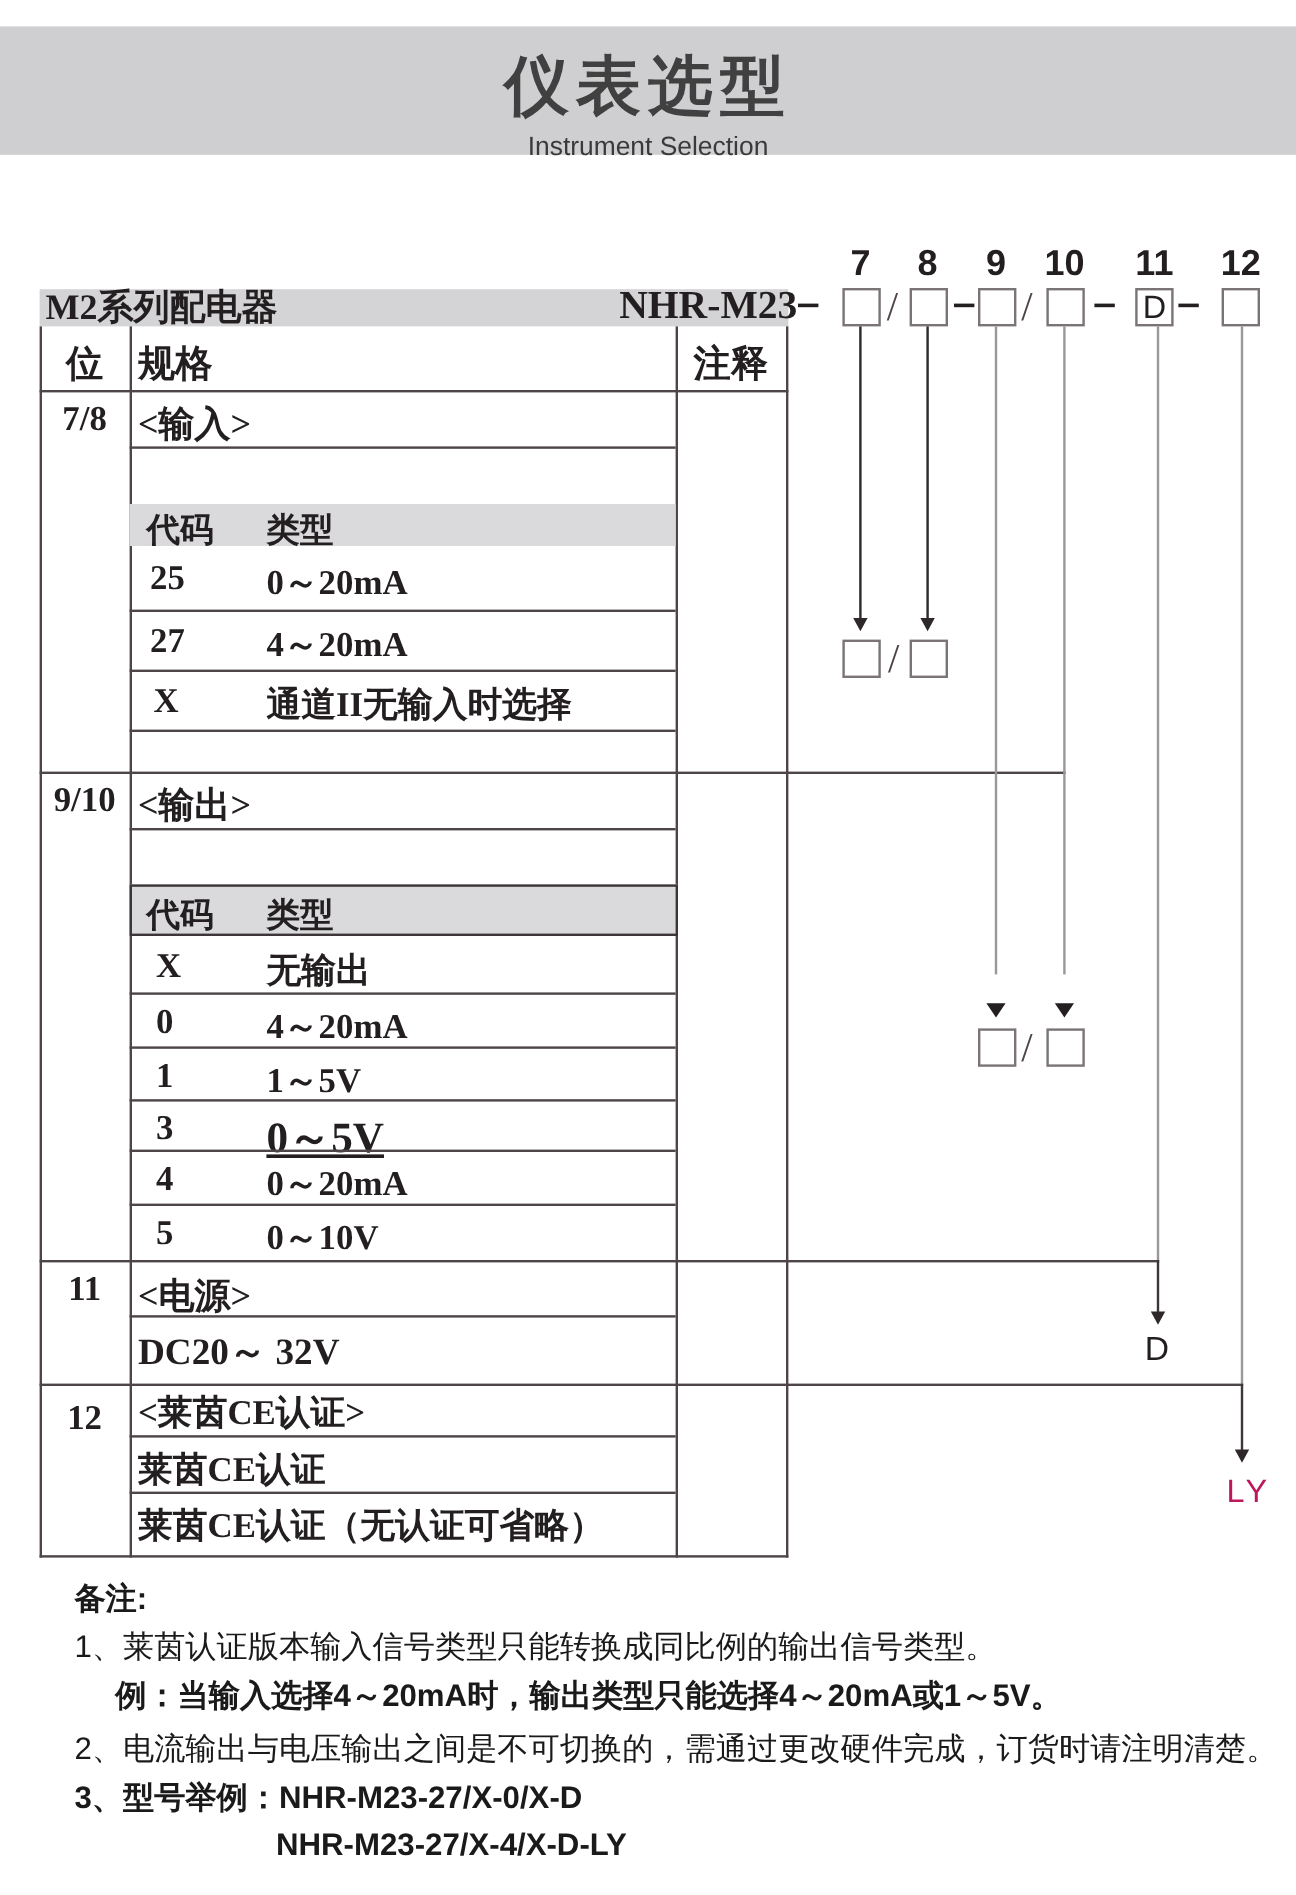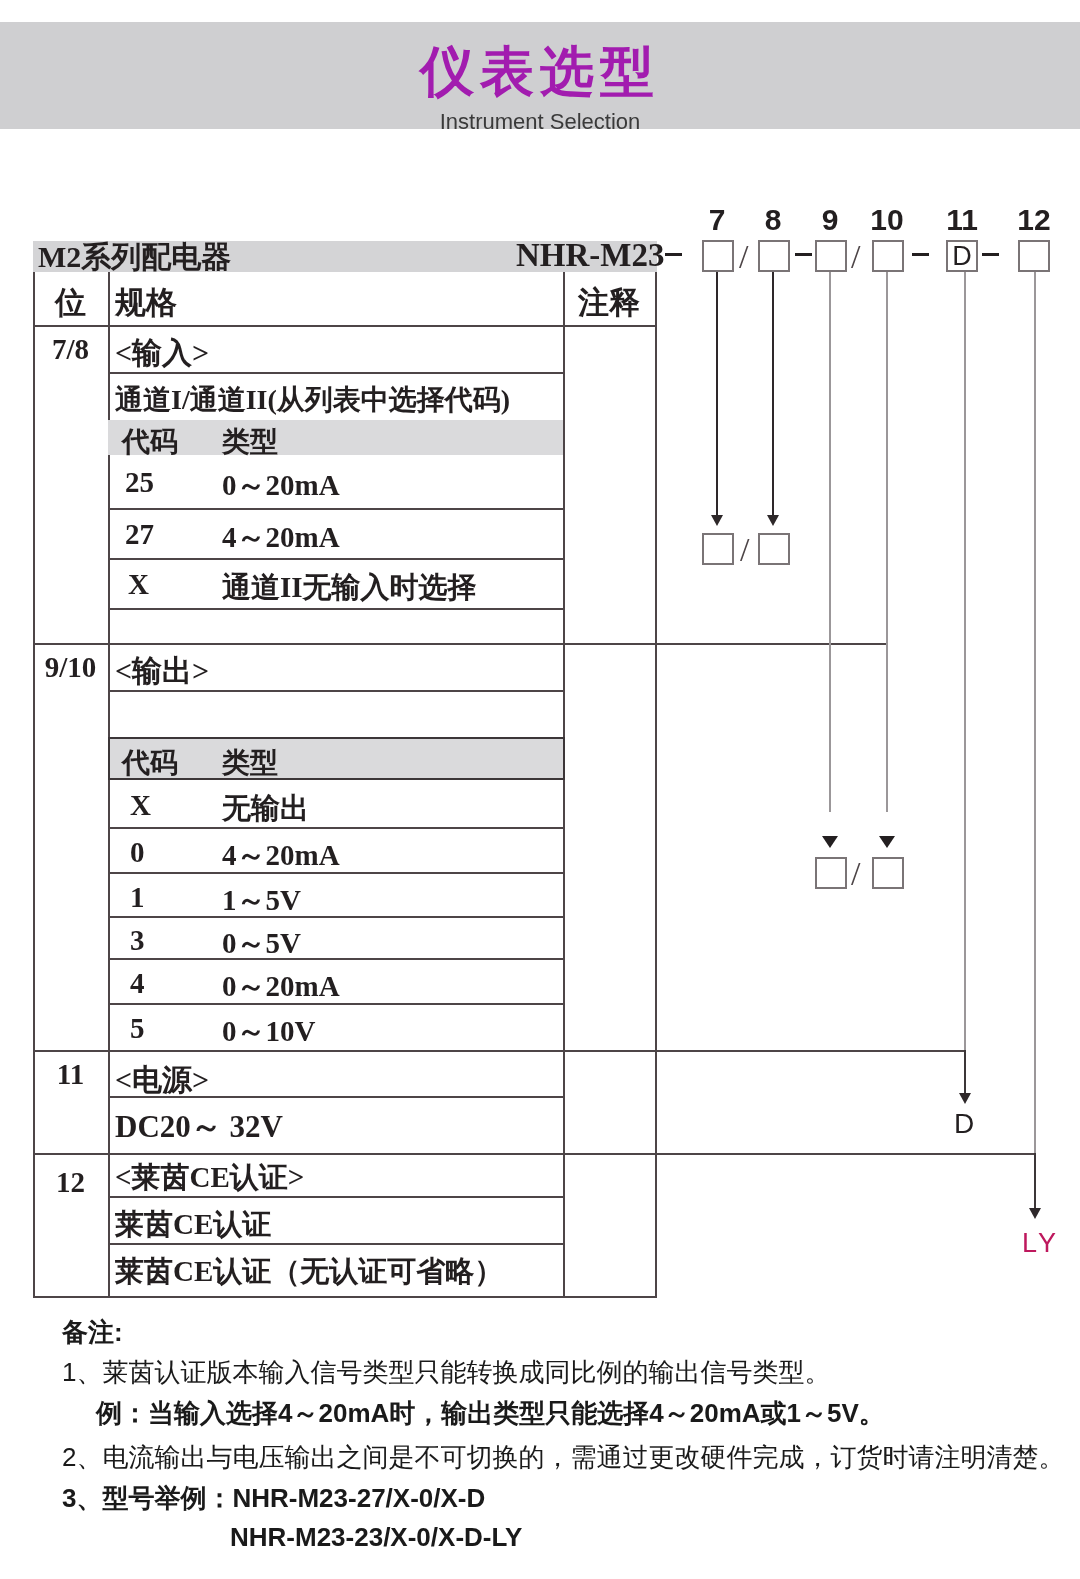--- a/index.html
+++ b/index.html
@@ -20,21 +20,21 @@
   .gstrip{position:absolute;background:#d4d4d6;}
   .codehdr{position:absolute;background:#dadadc;}
   .digit{position:absolute;transform:translateX(-50%);font-family:"Liberation Sans","DejaVu Sans",sans-serif;font-weight:bold;font-size:30px;color:#231f20;}
 </style>
 </head>
 <body>
 
 <div class="page">
 
   <div class="titleband">
-    <div class="sans" style="padding-top:14px;font-size:54px;font-weight:bold;letter-spacing:6px;color:#a21caf;">仪表选型</div>
+    <div class="sans" style="padding-top:14px;font-size:54px;font-weight:bold;letter-spacing:6px;color:#404040;">仪表选型</div>
     <div class="sans" style="font-size:22px;color:#3a3a3a;margin-top:0px;">Instrument Selection</div>
   </div>
 
   <div class="gstrip" style="left:33px;top:241px;width:624px;height:31px;"></div>
   <div class="abs serif" style="left:38px;top:241px;font-size:30px;line-height:31px;">M2系列配电器</div>
   <div class="abs serif" style="left:516px;top:239px;font-size:33px;line-height:33px;">NHR-M23</div>
 
   <div class="digit" style="left:717px;top:203px;">7</div>
   <div class="digit" style="left:773px;top:203px;">8</div>
   <div class="digit" style="left:830px;top:203px;">9</div>
@@ -68,21 +68,20 @@
   <div class="hl" style="left:33px;top:1153px;width:1003px;"></div>
   <div class="hl" style="left:33px;top:1296px;width:624px;"></div>
 
   <div class="abs serif" style="left:33px;top:282px;width:75px;text-align:center;font-size:31px;">位</div>
   <div class="abs serif" style="left:115px;top:282px;font-size:31px;">规格</div>
   <div class="abs serif" style="left:563px;top:282px;width:92px;text-align:center;font-size:31px;">注释</div>
 
   <div class="abs serif" style="left:33px;top:333px;width:75px;text-align:center;font-size:29px;">7/8</div>
   <div class="abs serif" style="left:115px;top:333px;font-size:30px;">&lt;输入&gt;</div>
   <div class="hl" style="left:108px;top:372px;width:455px;"></div>
-  <div class="abs serif" style="left:115px;top:381px;font-size:28px;">通道I/通道II(从列表中选择代码)</div>
   <div class="codehdr" style="left:108px;top:420px;width:455px;height:35px;"></div>
   <div class="abs serif" style="left:122px;top:423px;font-size:28px;">代码</div>
   <div class="abs serif" style="left:222px;top:423px;font-size:28px;">类型</div>
 
   <div class="abs serif" style="left:125px;top:466px;font-size:29px;">25</div>
   <div class="abs serif" style="left:222px;top:466px;font-size:29px;">0～20mA</div>
   <div class="hl" style="left:108px;top:508px;width:455px;"></div>
 
   <div class="abs serif" style="left:125px;top:518px;font-size:29px;">27</div>
   <div class="abs serif" style="left:222px;top:518px;font-size:29px;">4～20mA</div>
@@ -105,21 +104,21 @@
 
   <div class="abs serif" style="left:130px;top:836px;font-size:29px;">0</div>
   <div class="abs serif" style="left:222px;top:836px;font-size:29px;">4～20mA</div>
   <div class="hl" style="left:108px;top:872px;width:455px;"></div>
 
   <div class="abs serif" style="left:130px;top:881px;font-size:29px;">1</div>
   <div class="abs serif" style="left:222px;top:881px;font-size:29px;">1～5V</div>
   <div class="hl" style="left:108px;top:916px;width:455px;"></div>
 
   <div class="abs serif" style="left:130px;top:924px;font-size:29px;">3</div>
-  <div class="abs serif" style="left:222px;top:924px;font-size:29px;">0～5V</div>
+  <div class="abs serif" style="left:222px;top:924px;font-size:36px;text-decoration:underline;">0～5V</div>
   <div class="hl" style="left:108px;top:958px;width:455px;"></div>
 
   <div class="abs serif" style="left:130px;top:967px;font-size:29px;">4</div>
   <div class="abs serif" style="left:222px;top:967px;font-size:29px;">0～20mA</div>
   <div class="hl" style="left:108px;top:1003px;width:455px;"></div>
 
   <div class="abs serif" style="left:130px;top:1012px;font-size:29px;">5</div>
   <div class="abs serif" style="left:222px;top:1012px;font-size:29px;">0～10V</div>
 
   <div class="abs serif" style="left:33px;top:1058px;width:75px;text-align:center;font-size:29px;">11</div>
@@ -158,15 +157,15 @@
   <div class="stem stem-gray" style="left:1034px;top:272px;height:881px;"></div>
   <div class="stem" style="left:1034px;top:1153px;height:57px;background:#3c3638;"></div>
   <div class="tri" style="left:1029px;top:1208px;border-left:6px solid transparent;border-right:6px solid transparent;border-top:11px solid #2e282a;"></div>
   <div class="abs sans" style="left:1022px;top:1228px;font-size:27px;letter-spacing:3px;color:#be185d;">LY</div>
 
   <div class="abs sans" style="left:62px;top:1315px;font-size:26px;font-weight:bold;">备注:</div>
   <div class="abs sans" style="left:62px;top:1355px;font-size:26px;font-weight:normal;">1、莱茵认证版本输入信号类型只能转换成同比例的输出信号类型。</div>
   <div class="abs sans" style="left:96px;top:1396px;font-size:26px;font-weight:bold;">例：当输入选择4～20mA时，输出类型只能选择4～20mA或1～5V。</div>
   <div class="abs sans" style="left:62px;top:1440px;font-size:26px;font-weight:normal;">2、电流输出与电压输出之间是不可切换的，需通过更改硬件完成，订货时请注明清楚。</div>
   <div class="abs sans" style="left:62px;top:1481px;font-size:26px;font-weight:bold;">3、型号举例：NHR-M23-27/X-0/X-D</div>
-  <div class="abs sans" style="left:230px;top:1522px;font-size:26px;font-weight:bold;">NHR-M23-23/X-0/X-D-LY</div>
+  <div class="abs sans" style="left:230px;top:1522px;font-size:26px;font-weight:bold;">NHR-M23-27/X-4/X-D-LY</div>
 
 </div>
 
 </body></html>

